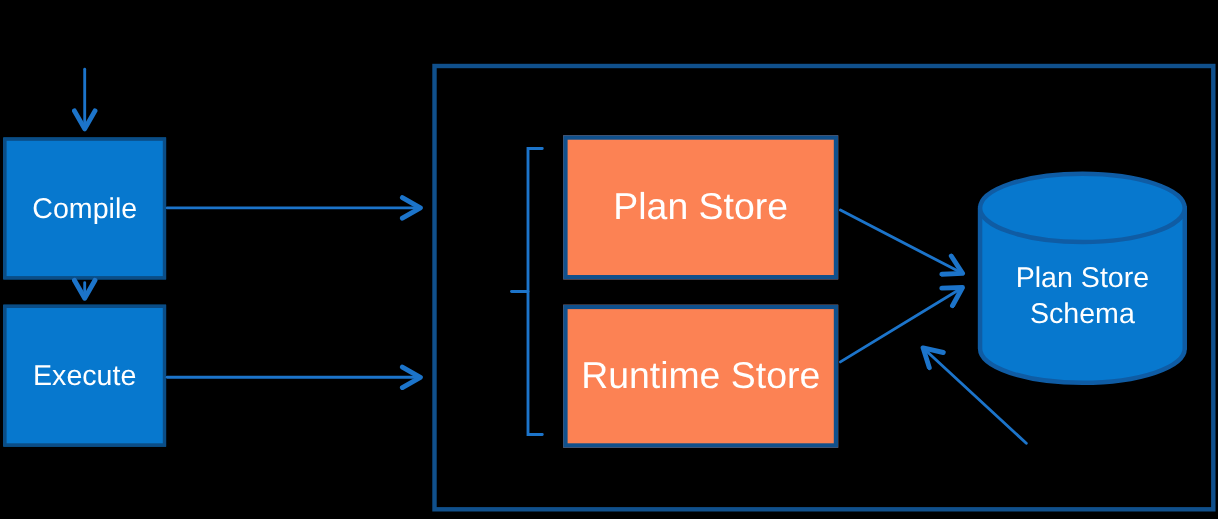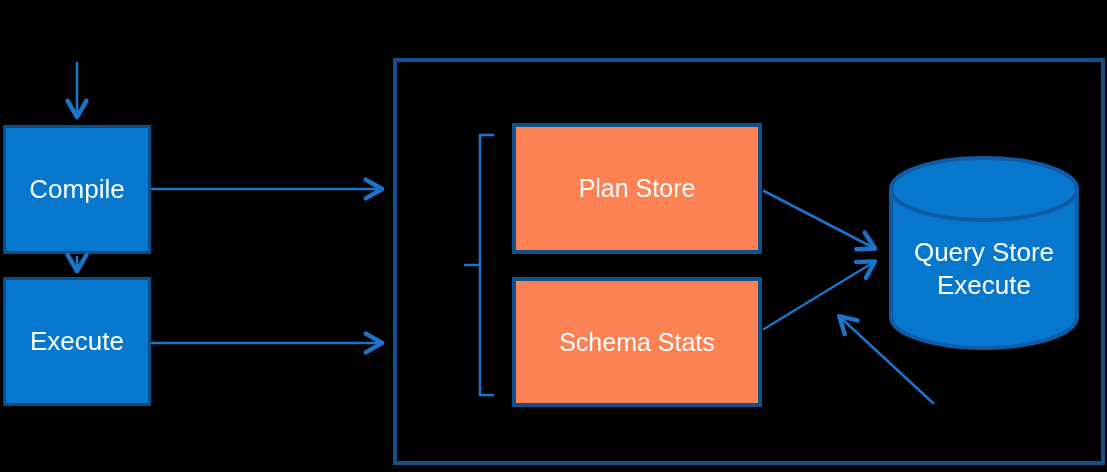--- a/index.html
+++ b/index.html
@@ -25,21 +25,21 @@
     text-align: center;
   }
   .node-blue {
     background: #0778CE;
     border: 3px solid #0B4D86;
     font-size: 26px;
   }
   .node-orange {
     background: #FC8254;
     border: 4px solid #10508C;
-    font-size: 25px;
+    font-size: 34px;
   }
   .container-box {
     position: absolute;
     background: transparent;
     border: 4px solid #10508C;
     box-sizing: border-box;
   }
   #compile  { left: 3px;   top: 125px; width: 148px; height: 129px; }
   #execute  { left: 3px;   top: 277px; width: 148px; height: 129px; }
   #bigbox   { left: 393px; top: 58px;  width: 712px; height: 407px; }
@@ -72,21 +72,21 @@
     <span>Compile</span>
   </div>
   <div id="execute" class="node node-blue">
     <span>Execute</span>
   </div>
 
   <div id="plan" class="node node-orange">
     <span>Plan Store</span>
   </div>
   <div id="runtime" class="node node-orange">
-    <span>Schema Stats</span>
+    <span>Runtime Store</span>
   </div>
 
   <svg class="overlay" viewBox="0 0 1107 472" xmlns="http://www.w3.org/2000/svg">
     <defs>
       <marker id="arrowhead" viewBox="0 0 10 10" refX="8" refY="5" markerWidth="9" markerHeight="9" orient="auto-start-reverse">
         <path d="M1.5,1 L8.5,5 L1.5,9" fill="none" stroke="#1C74CA" stroke-width="1.9" stroke-linecap="round" stroke-linejoin="round"></path>
       </marker>
     </defs>
 
     <g>
@@ -104,15 +104,15 @@
       <path d="M77,63 L77,116" marker-end="url(#arrowhead)"></path>
       <path d="M77,257 L77,270" marker-end="url(#arrowhead)"></path>
       <path d="M152,189 L381,189" marker-end="url(#arrowhead)"></path>
       <path d="M152,343 L381,343" marker-end="url(#arrowhead)"></path>
       <path d="M764,191 L874,248" marker-end="url(#arrowhead)"></path>
       <path d="M764,329 L874,262" marker-end="url(#arrowhead)"></path>
       <path d="M933,403 L840,317" marker-end="url(#arrowhead)"></path>
     </g>
   </svg>
 
-  <div id="cyl-label">Query Store Execute</div>
+  <div id="cyl-label">Plan Store Schema</div>
 
 </div>
 
 </body></html>

